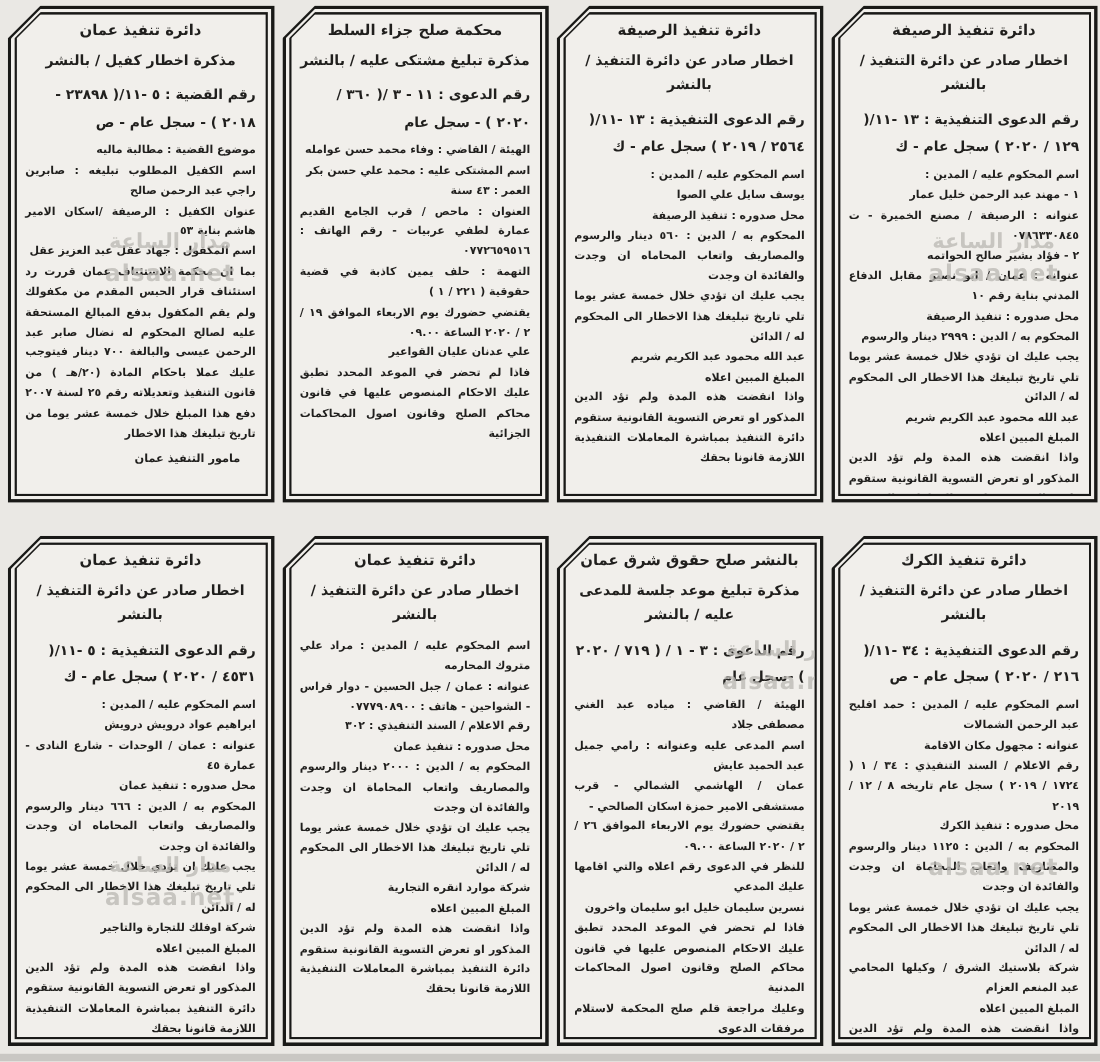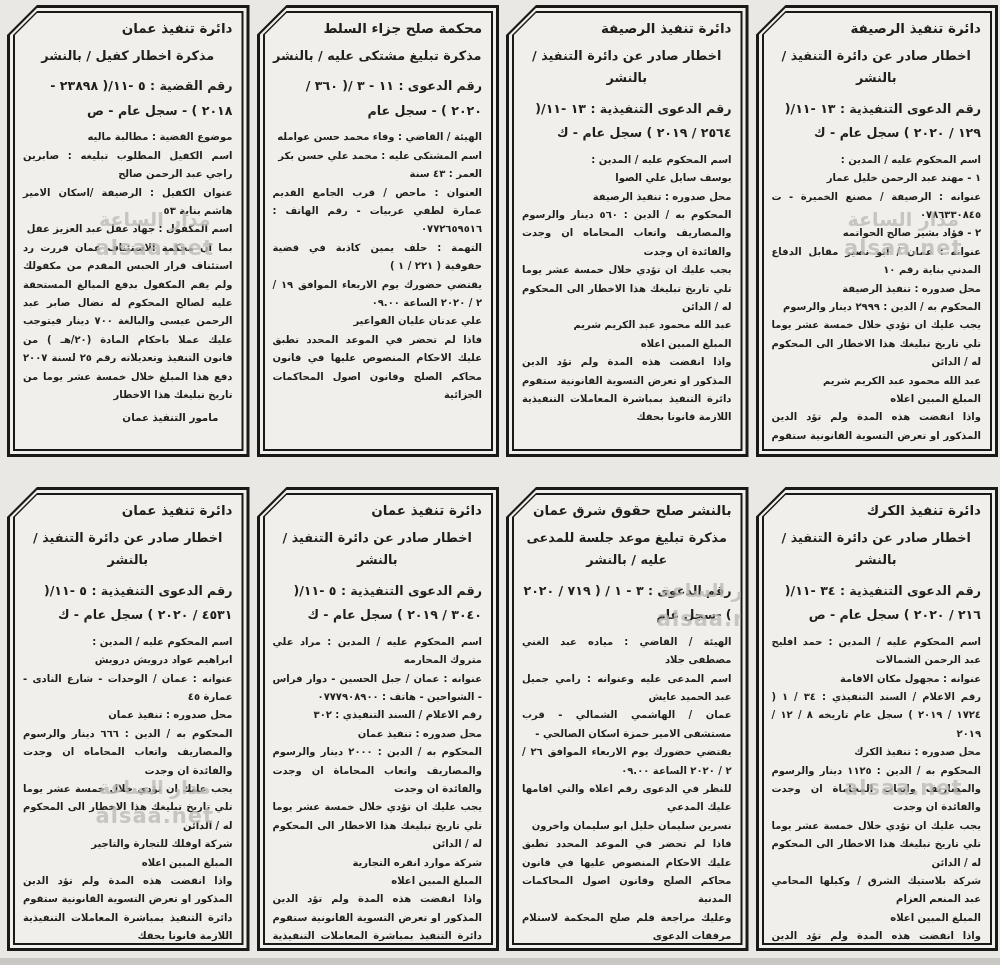--- a/index.html
+++ b/index.html
@@ -23,21 +23,21 @@
     grid-template-rows:452px 464px;
     gap:30px 7px;
   }
   .notice{position:relative}
   
   .f1{height:100%;background:var(--frame);clip-path:polygon(30px 0,100% 0,100% 100%,0 100%,0 30px)}
   .f2{position:absolute;inset:3px;background:var(--paper);clip-path:polygon(27px 0,100% 0,100% 100%,0 100%,0 27px)}
   .f3{position:absolute;inset:3px;background:var(--frame);clip-path:polygon(24px 0,100% 0,100% 100%,0 100%,0 24px)}
   .f4{position:absolute;inset:2px;background:var(--paper);clip-path:polygon(22px 0,100% 0,100% 100%,0 100%,0 22px);overflow:hidden}
   .content{position:relative;height:100%;padding:5px 9px 4px 8px;overflow:hidden;z-index:2}
-  .court{font-size:13.5px;font-weight:700;margin:2px 0 9px;letter-spacing:.2px}
+  .court{font-size:13.5px;font-weight:700;text-align:center;margin:2px 0 9px;letter-spacing:.2px}
   .doc{font-size:12.8px;font-weight:700;text-align:center;line-height:1.75;margin-bottom:7px}
   .case{font-size:12.6px;font-weight:700;text-align:right;line-height:1.95;margin-bottom:5px}
   .body p{
     font-size:10px;
     font-weight:600;
     line-height:1.84;
     text-align:justify;
     text-justify:inter-word;
   }
   .sig{font-size:10.3px;font-weight:700;margin-top:7px;padding-right:14px}
@@ -241,21 +241,20 @@
     </article>
 
     <article class="notice">
       <div class="f1">
           <div class="f2">
             <div class="f3">
               <div class="f4">
         <div class="content">
           <h3 class="court">دائرة تنفيذ عمان</h3>
           <div class="doc">اخطار صادر عن دائرة التنفيذ / بالنشر</div>
-          <div class="case">رقم الدعوى التنفيذية : ٥ -١١/( ٣٠٤٠ / ٢٠١٩ ) سجل عام - ك</div>
           <div class="body">
                     <p>اسم المحكوم عليه / المدين : مراد علي متروك المحارمه</p>
                     <p>عنوانه : عمان / جبل الحسين - دوار فراس - الشواحين - هاتف : ٠٧٧٧٩٠٨٩٠٠</p>
                     <p>رقم الاعلام / السند التنفيذي : ٣٠٢</p>
                     <p>محل صدوره : تنفيذ عمان</p>
                     <p>المحكوم به / الدين : ٢٠٠٠ دينار والرسوم والمصاريف واتعاب المحاماة ان وجدت والفائدة ان وجدت</p>
                     <p>يجب عليك ان تؤدي خلال خمسة عشر يوما تلي تاريخ تبليغك هذا الاخطار الى المحكوم له / الدائن</p>
                     <p>شركة موارد انقره التجارية</p>
                     <p>المبلغ المبين اعلاه</p>
                     <p>واذا انقضت هذه المدة ولم تؤد الدين المذكور او تعرض التسوية القانونية ستقوم دائرة التنفيذ بمباشرة المعاملات التنفيذية اللازمة قانونا بحقك</p>

